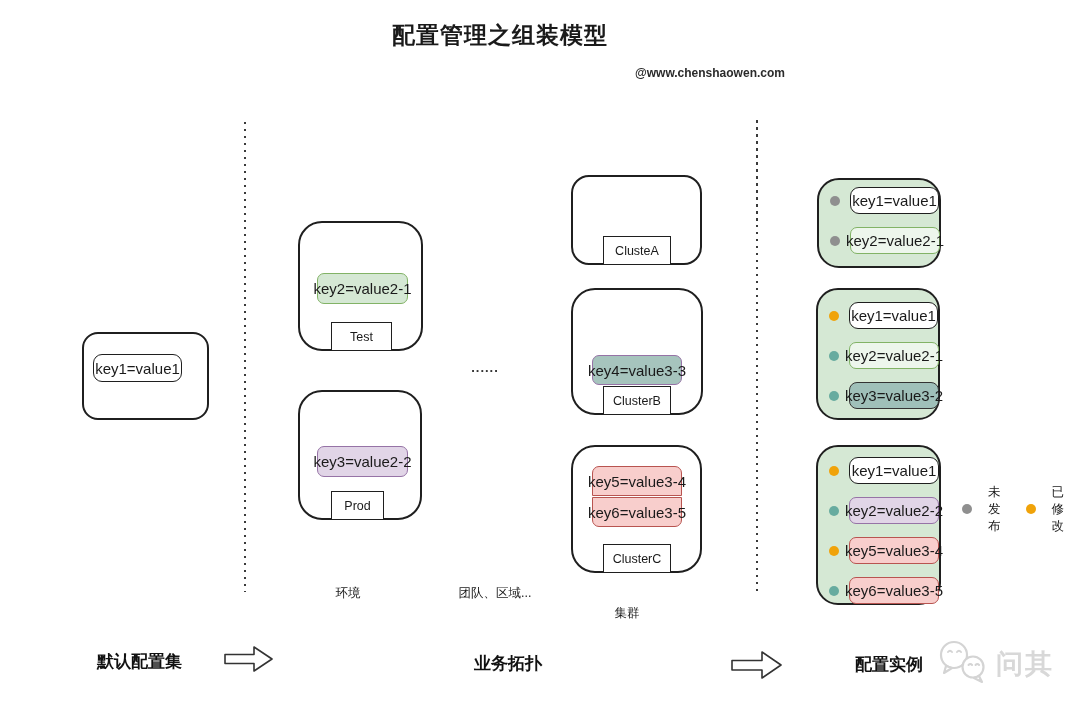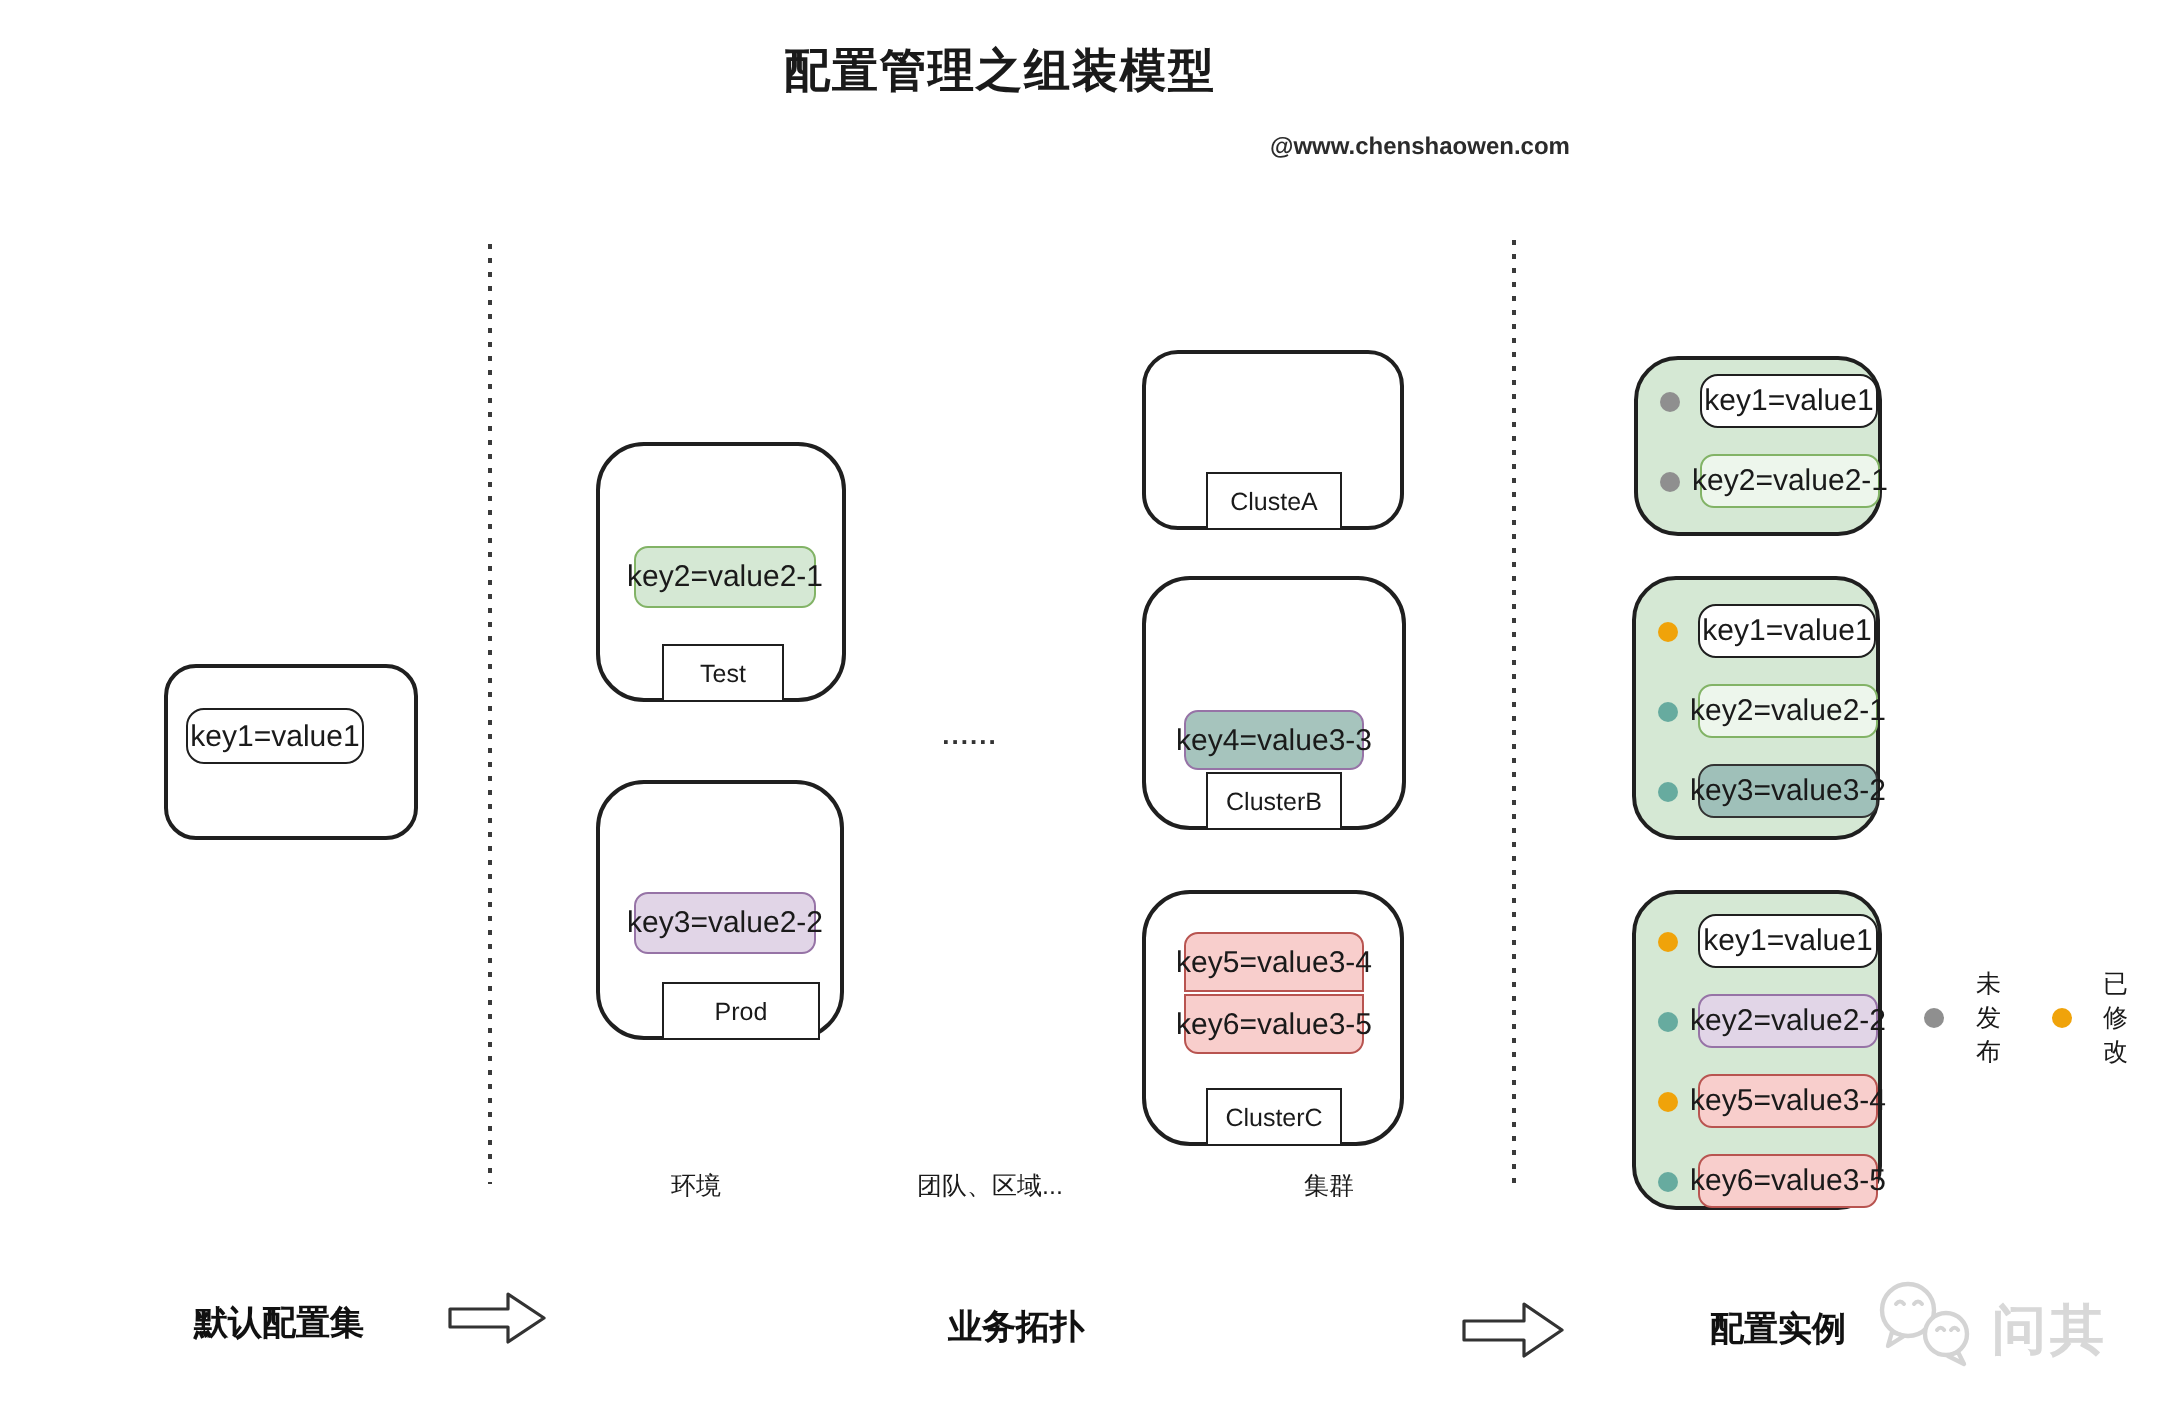--- a/index.html
+++ b/index.html
@@ -71,21 +71,21 @@
     <div class="kv s-white" style="position:absolute;left:9px;top:20px;width:89px;height:28px;">key1=value1</div>
   </div>
 
   <div class="abs outer r22" style="left:298px;top:221px;width:125px;height:130px;">
     <div class="kv s-green" style="position:absolute;left:17px;top:50px;width:91px;height:31px;">key2=value2-1</div>
     <div class="nameplate" style="left:31px;width:61px;height:29px;text-align:right;">Test</div>
   </div>
 
   <div class="abs outer r22" style="left:298px;top:390px;width:124px;height:130px;">
     <div class="kv s-purple" style="position:absolute;left:17px;top:54px;width:91px;height:31px;">key3=value2-2</div>
-    <div class="nameplate" style="left:31px;width:79px;height:29px;">Prod</div>
+    <div class="nameplate" style="left:31px;width:53px;height:29px;">Prod</div>
   </div>
 
   <div class="abs ellipsis">......</div>
 
   <div class="abs outer r22" style="left:571px;top:175px;width:131px;height:90px;border-radius:18px;">
     <div class="nameplate" style="left:30px;width:68px;height:29px;">ClusteA</div>
   </div>
 
   <div class="abs outer r22" style="left:571px;top:288px;width:132px;height:127px;">
     <div class="kv s-teal" style="position:absolute;left:19px;top:47px;width:90px;height:30px;">key4=value3-3</div>
@@ -153,21 +153,21 @@
       <span>已修改</span>
     </div>
     <div class="legend-row">
       <span class="dot dot-teal"></span>
       <span>已发布</span>
     </div>
   </div>
 
   <div class="abs col-label" style="left:298px;top:585px;width:100px;">环境</div>
   <div class="abs col-label" style="left:430px;top:585px;width:130px;">团队、区域...</div>
-  <div class="abs col-label" style="left:577px;top:585px;width:100px;text-align:right;">集群</div>
+  <div class="abs col-label" style="left:577px;top:605px;width:100px;">集群</div>
 
   <div class="abs flow-label" style="left:97px;top:650px;">默认配置集</div>
 
   <div class="abs arrow" style="left:224px;top:645px;">
     <svg width="50" height="28" viewBox="0 0 50 28">
       <polygon points="1,9.5 30,9.5 30,2 48,14 30,26 30,18.5 1,18.5" fill="#ffffff" stroke="#333" stroke-width="1.6" stroke-linejoin="round"></polygon>
     </svg>
   </div>
 
   <div class="abs flow-label" style="left:462px;top:652px;margin-left:12px;">业务拓扑</div>

